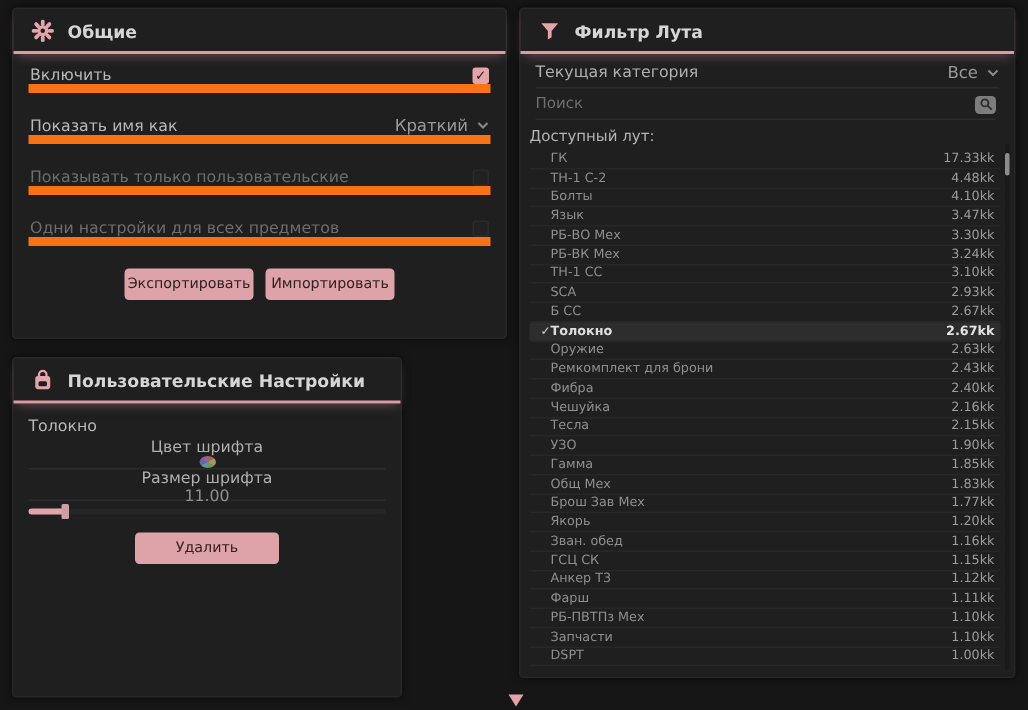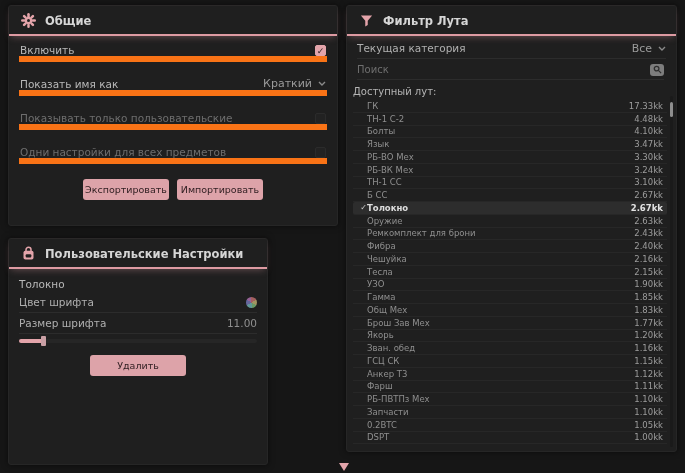--- a/index.html
+++ b/index.html
@@ -55,20 +55,21 @@
     cursor:pointer;
   }
   .btn.wide { width:96px; }
 
   
   .item-title { margin:9px 10px 2px 10px; font-size:10.5px; color:#b9b9b9; }
   .c-row {
     display:flex; justify-content:space-between; align-items:center;
     height:21px; margin:0 10px; font-size:10.5px; color:#b0b0b0;
     border-bottom:1px solid #2c2c2c;
+    flex-direction:column;
   }
   .c-value { color:#8f8f8f; }
   .color-wheel {
     width:11px; height:11px; border-radius:50%;
     background:conic-gradient(#c4706f 0 60deg,#c2b273 60deg 120deg,#7cb878 120deg 180deg,#72b5b8 180deg 240deg,#7678bd 240deg 300deg,#b573b5 300deg 360deg);
     opacity:.8;
   }
   .slider { position:relative; height:4px; margin:5px 10px 0 10px; background:#262626; border-radius:2px; }
   .slider-fill { position:absolute; left:0; top:0; height:4px; background:#e3a4aa; border-radius:2px; }
   .slider-handle { position:absolute; top:-3px; width:5px; height:10px; background:#caa0a5; border-radius:1px; }
@@ -274,20 +275,24 @@
       </div>
       <div class="loot-row">
         <span class="loot-name">РБ-ВК Мех</span>
         <span class="loot-value">3.24kk</span>
       </div>
       <div class="loot-row">
         <span class="loot-name">ТН-1 СС</span>
         <span class="loot-value">3.10kk</span>
       </div>
       <div class="loot-row">
+        <span class="loot-name">SCA</span>
+        <span class="loot-value">2.93kk</span>
+      </div>
+      <div class="loot-row">
         <span class="loot-name">Б СС</span>
         <span class="loot-value">2.67kk</span>
       </div>
       <div class="loot-row selected">
         <span class="loot-name"><span class="row-check">✓</span>Толокно</span>
         <span class="loot-value">2.67kk</span>
       </div>
       <div class="loot-row">
         <span class="loot-name">Оружие</span>
         <span class="loot-value">2.63kk</span>
@@ -346,24 +351,20 @@
       </div>
       <div class="loot-row">
         <span class="loot-name">РБ-ПВТПз Мех</span>
         <span class="loot-value">1.10kk</span>
       </div>
       <div class="loot-row">
         <span class="loot-name">Запчасти</span>
         <span class="loot-value">1.10kk</span>
       </div>
       <div class="loot-row">
-        <span class="loot-name">0.2BTC</span>
-        <span class="loot-value">1.05kk</span>
-      </div>
-      <div class="loot-row">
         <span class="loot-name">DSPT</span>
         <span class="loot-value">1.00kk</span>
       </div>
     </div>
 
   <div class="scrollbar">
     <span class="scroll-thumb"></span>
   </div>
 </div>
 

